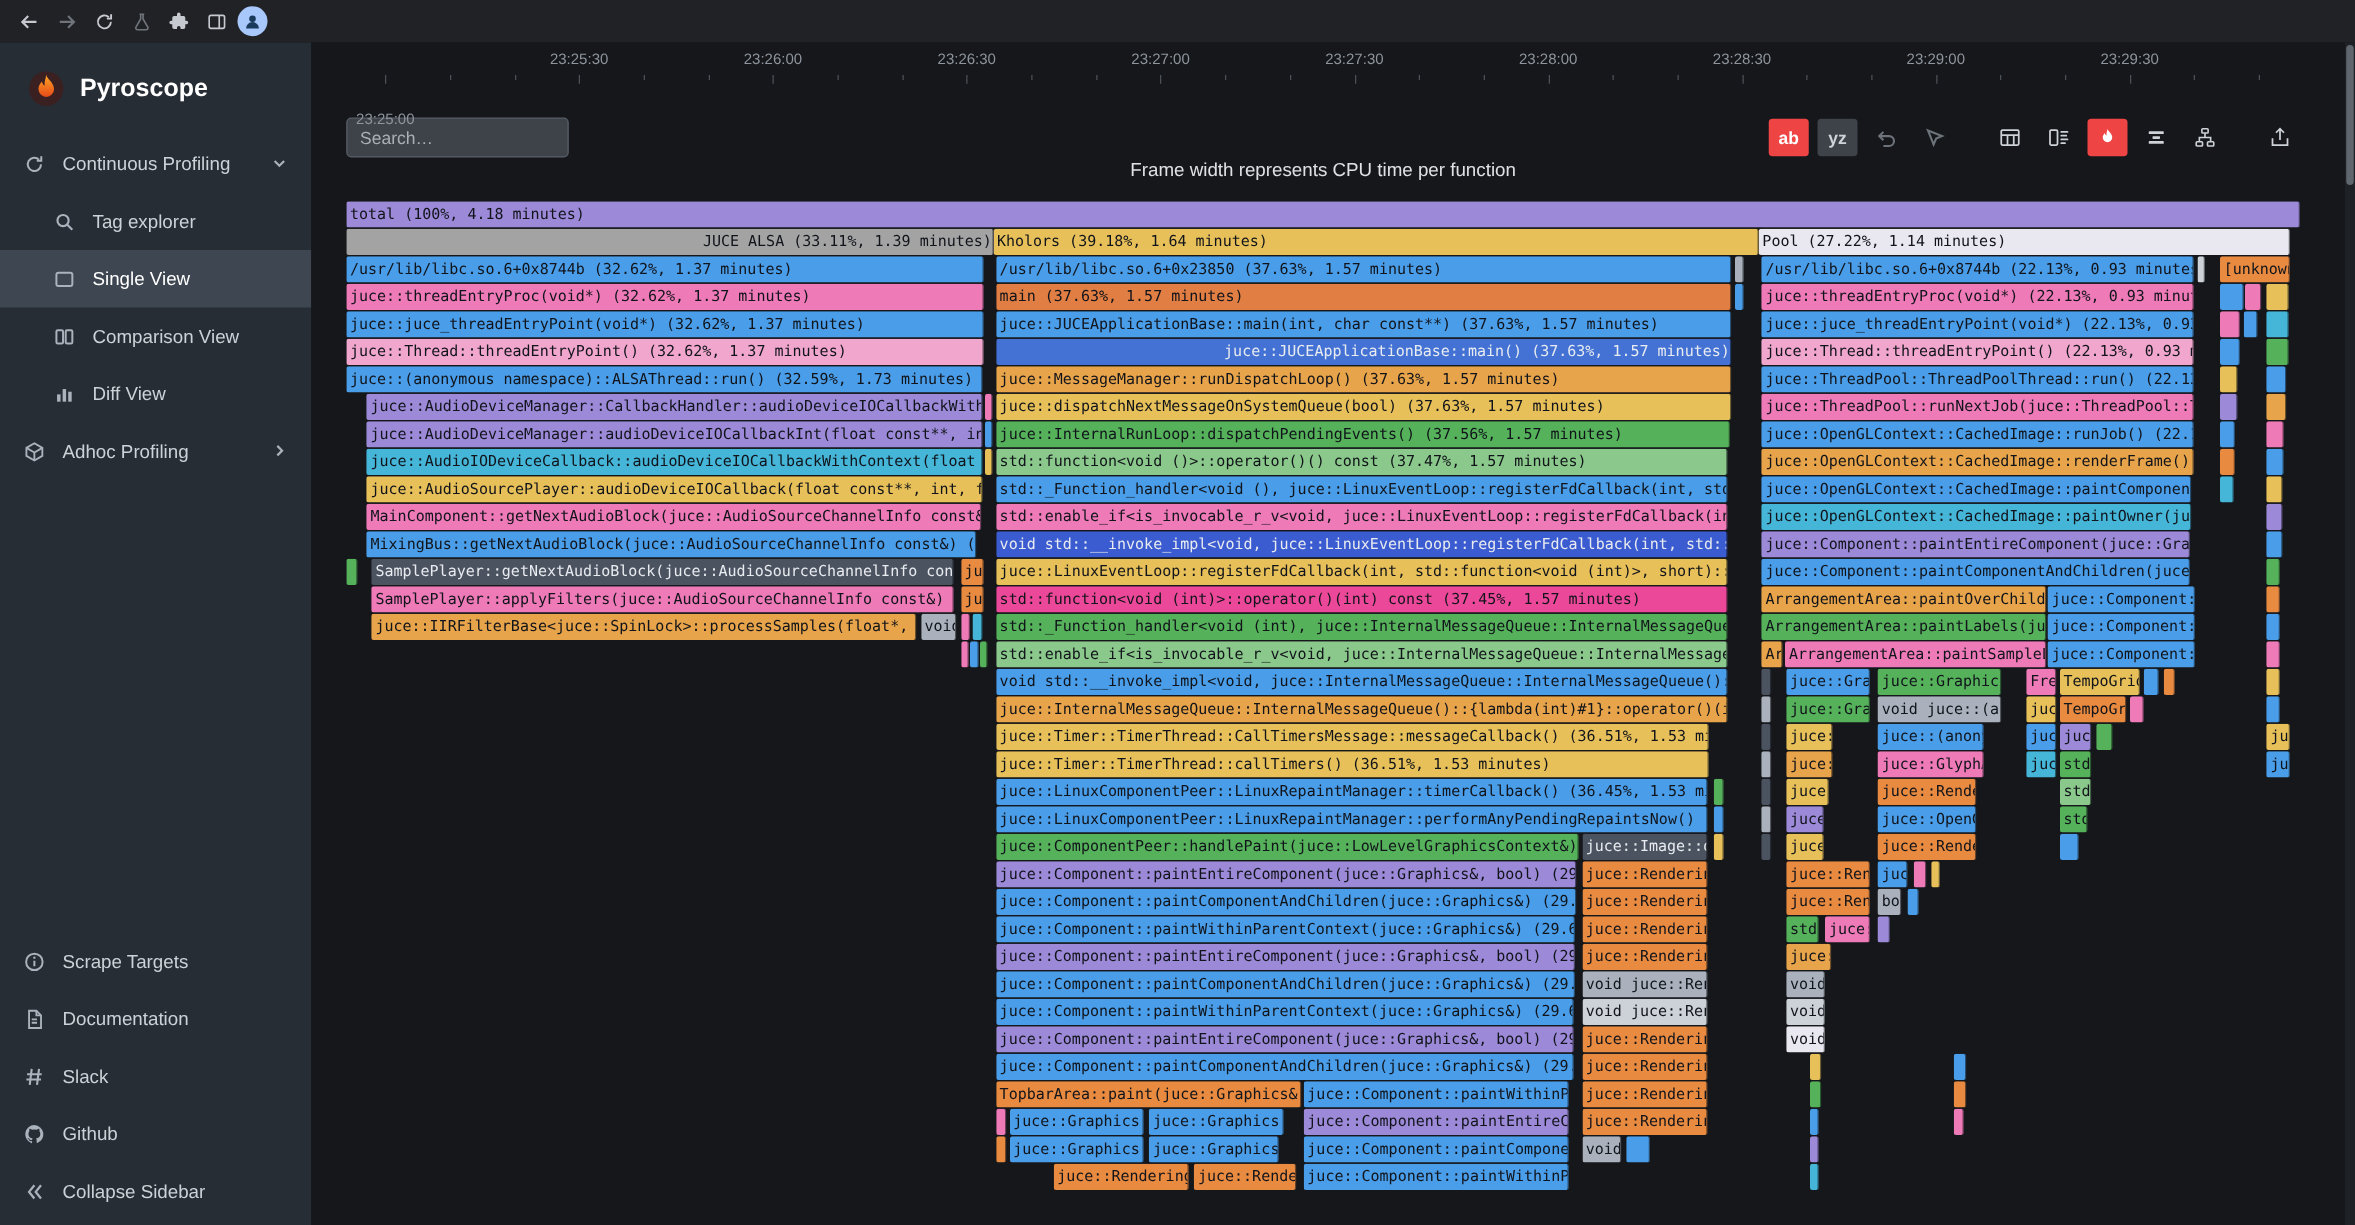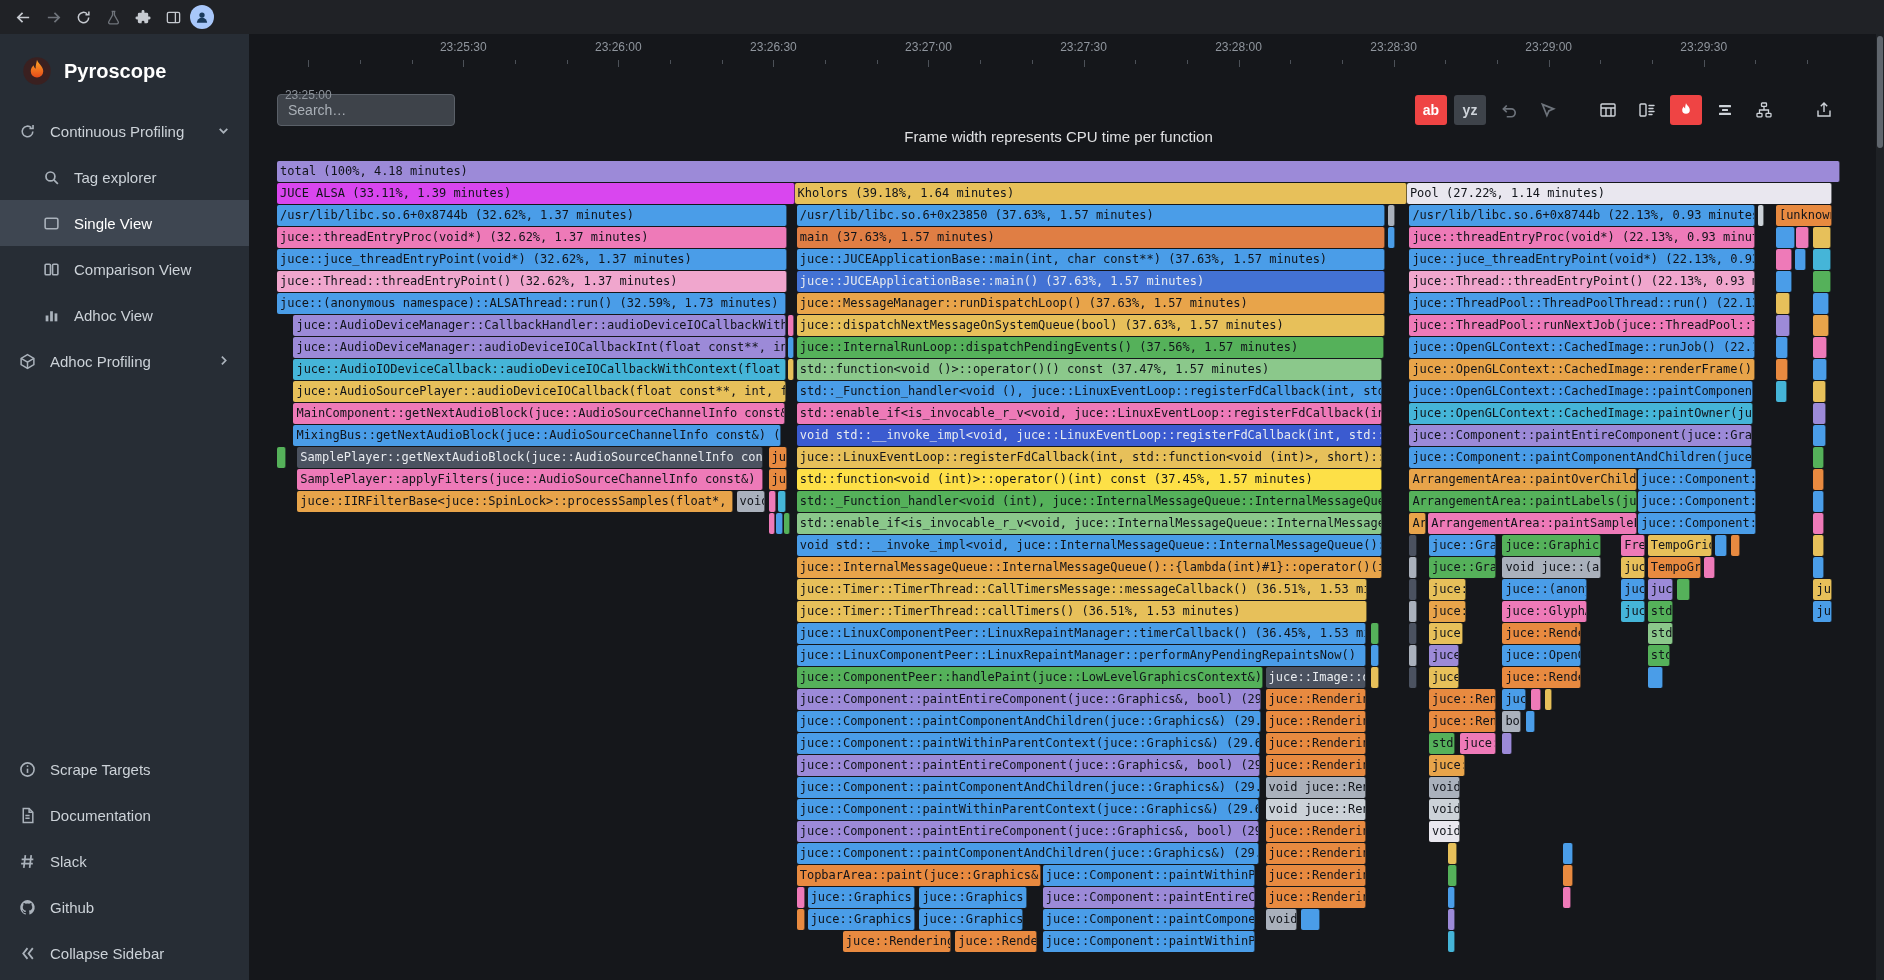--- a/index.html
+++ b/index.html
@@ -169,21 +169,21 @@
           <span>Comparison View</span>
         </div>
         <div class="side-item sub">
           <span class="sicon">
             <svg viewBox="0 0 16 16" fill="currentColor">
               <rect x="2.5" y="8" width="2.6" height="5.5"></rect>
               <rect x="6.7" y="4" width="2.6" height="9.5"></rect>
               <rect x="10.9" y="6" width="2.6" height="7.5"></rect>
             </svg>
           </span>
-          <span>Adhoc View</span>
+          <span>Diff View</span>
         </div>
         <div class="side-item">
           <span class="sicon">
             <svg viewBox="0 0 16 16" fill="none" stroke="currentColor" stroke-width="1.4">
               <path d="M8 1.5 14 5v6L8 14.5 2 11V5z"></path>
               <path d="M2 5l6 3.5L14 5M8 8.5v6"></path>
             </svg>
           </span>
           <span>Adhoc Profiling</span>
           <span class="grow"></span>
@@ -345,21 +345,21 @@
         </div>
     </div>
 
     <div class="hint">Frame width represents CPU time per function</div>
 
     <div class="flame" id="flame">
         <div class="frow">
           <div class="fbar" style="left: 0%; width: 100%; background: rgb(156, 138, 216);">total (100%, 4.18 minutes)</div>
         </div>
         <div class="frow">
-          <div class="fbar" style="left: 0%; width: 33.11%; background: #d946ef;">JUCE ALSA (33.11%, 1.39 minutes)</div>
+          <div class="fbar" style="left: 0%; width: 33.11%; background: #a3a3a3; text-align: right;">JUCE ALSA (33.11%, 1.39 minutes)</div>
           <div class="fbar" style="left: 33.11%; width: 39.18%; background: rgb(231, 192, 90);">Kholors (39.18%, 1.64 minutes)</div>
           <div class="fbar" style="left: 72.29%; width: 27.22%; background: rgb(233, 231, 239);">Pool (27.22%, 1.14 minutes)</div>
         </div>
         <div class="frow">
           <div class="fbar" style="left: 0%; width: 32.62%; background: rgb(74, 157, 232);">/usr/lib/libc.so.6+0x8744b (32.62%, 1.37 minutes)</div>
           <div class="fbar" style="left: 33.25%; width: 37.63%; background: rgb(74, 157, 232);">/usr/lib/libc.so.6+0x23850 (37.63%, 1.57 minutes)</div>
           <div class="fbar" style="left: 71.1%; width: 0.45%; background: rgb(170, 177, 188);"></div>
           <div class="fbar" style="left: 72.45%; width: 22.13%; background: rgb(74, 157, 232);">/usr/lib/libc.so.6+0x8744b (22.13%, 0.93 minutes)</div>
           <div class="fbar" style="left: 94.75%; width: 0.4%; background: rgb(204, 210, 216);"></div>
           <div class="fbar" style="left: 95.9%; width: 3.6%; background: rgb(232, 138, 64);">[unknown] (3.6%, 9.10 seconds)</div>
@@ -376,21 +376,21 @@
         <div class="frow">
           <div class="fbar" style="left: 0%; width: 32.62%; background: rgb(74, 157, 232);">juce::juce_threadEntryPoint(void*) (32.62%, 1.37 minutes)</div>
           <div class="fbar" style="left: 33.25%; width: 37.63%; background: rgb(74, 157, 232);">juce::JUCEApplicationBase::main(int, char const**) (37.63%, 1.57 minutes)</div>
           <div class="fbar" style="left: 72.45%; width: 22.13%; background: rgb(74, 157, 232);">juce::juce_threadEntryPoint(void*) (22.13%, 0.93 minutes)</div>
           <div class="fbar" style="left: 95.9%; width: 1%; background: rgb(238, 122, 184);"></div>
           <div class="fbar" style="left: 97.1%; width: 0.7%; background: rgb(74, 157, 232);"></div>
           <div class="fbar" style="left: 98.3%; width: 1.1%; background: rgb(69, 181, 216);"></div>
         </div>
         <div class="frow">
           <div class="fbar" style="left: 0%; width: 32.62%; background: rgb(240, 166, 205);">juce::Thread::threadEntryPoint() (32.62%, 1.37 minutes)</div>
-          <div class="fbar lt" style="left: 33.25%; width: 37.63%; background: rgb(67, 114, 212);">juce::JUCEApplicationBase::main() (37.63%, 1.57 minutes)</div>
+          <div class="fbar lt" style="left: 33.25%; width: 37.63%; background: rgb(67, 114, 212); text-align: right;">juce::JUCEApplicationBase::main() (37.63%, 1.57 minutes)</div>
           <div class="fbar" style="left: 72.45%; width: 22.13%; background: rgb(240, 166, 205);">juce::Thread::threadEntryPoint() (22.13%, 0.93 minutes)</div>
           <div class="fbar" style="left: 95.9%; width: 1%; background: rgb(74, 157, 232);"></div>
           <div class="fbar" style="left: 98.3%; width: 1.1%; background: rgb(85, 177, 90);"></div>
         </div>
         <div class="frow">
           <div class="fbar" style="left: 0%; width: 32.59%; background: rgb(74, 157, 232);">juce::(anonymous namespace)::ALSAThread::run() (32.59%, 1.73 minutes)</div>
           <div class="fbar" style="left: 33.25%; width: 37.63%; background: rgb(232, 164, 74);">juce::MessageManager::runDispatchLoop() (37.63%, 1.57 minutes)</div>
           <div class="fbar" style="left: 72.45%; width: 22.13%; background: rgb(74, 157, 232);">juce::ThreadPool::ThreadPoolThread::run() (22.13%, 0.93 minutes)</div>
           <div class="fbar" style="left: 95.9%; width: 0.9%; background: rgb(231, 192, 90);"></div>
           <div class="fbar" style="left: 98.3%; width: 1%; background: rgb(74, 157, 232);"></div>
@@ -442,21 +442,21 @@
           <div class="fbar" style="left: 0%; width: 0.55%; background: rgb(85, 177, 90);"></div>
           <div class="fbar lt" style="left: 1.3%; width: 29.8%; background: rgb(75, 82, 96);">SamplePlayer::getNextAudioBlock(juce::AudioSourceChannelInfo const&amp;) (30.6%, 1.28 minutes)</div>
           <div class="fbar" style="left: 31.45%; width: 1.15%; background: rgb(232, 138, 64);">juce</div>
           <div class="fbar" style="left: 33.25%; width: 37.45%; background: rgb(231, 192, 90);">juce::LinuxEventLoop::registerFdCallback(int, std::function&lt;void (int)&gt;, short)::{lambda()#1}::operator()() const (37.45%, 1.57 minutes)</div>
           <div class="fbar" style="left: 72.45%; width: 21.95%; background: rgb(74, 157, 232);">juce::Component::paintComponentAndChildren(juce::Graphics&amp;) (21.95%, 0.92 minutes)</div>
           <div class="fbar" style="left: 98.3%; width: 0.7%; background: rgb(85, 177, 90);"></div>
         </div>
         <div class="frow">
           <div class="fbar" style="left: 1.3%; width: 29.8%; background: rgb(238, 122, 184);">SamplePlayer::applyFilters(juce::AudioSourceChannelInfo const&amp;) (29.9%, 1.25 minutes)</div>
           <div class="fbar" style="left: 31.45%; width: 1.15%; background: rgb(232, 138, 64);">juce</div>
-          <div class="fbar" style="left: 33.25%; width: 37.45%; background: #fde047;">std::function&lt;void (int)&gt;::operator()(int) const (37.45%, 1.57 minutes)</div>
+          <div class="fbar" style="left: 33.25%; width: 37.45%; background: #ec4899;">std::function&lt;void (int)&gt;::operator()(int) const (37.45%, 1.57 minutes)</div>
           <div class="fbar" style="left: 72.45%; width: 14.57%; background: rgb(232, 164, 74);">ArrangementArea::paintOverChildren(juce::Graphics&amp;) (14.57%, 36.60 seconds)</div>
           <div class="fbar" style="left: 87.1%; width: 7.5%; background: rgb(74, 157, 232);">juce::Component::paintEntireComponent(juce::Graphics&amp;, bool) (7.5%, 18.80 seconds)</div>
           <div class="fbar" style="left: 98.3%; width: 0.7%; background: rgb(232, 138, 64);"></div>
         </div>
         <div class="frow">
           <div class="fbar" style="left: 1.3%; width: 27.9%; background: rgb(232, 164, 74);">juce::IIRFilterBase&lt;juce::SpinLock&gt;::processSamples(float*, int) (27.9%, 1.17 minutes)</div>
           <div class="fbar" style="left: 29.4%; width: 1.8%; background: rgb(170, 177, 188);">void</div>
           <div class="fbar" style="left: 31.45%; width: 0.5%; background: rgb(238, 122, 184);"></div>
           <div class="fbar" style="left: 32.05%; width: 0.5%; background: rgb(69, 181, 216);"></div>
           <div class="fbar" style="left: 33.25%; width: 37.45%; background: rgb(85, 177, 90);">std::_Function_handler&lt;void (int), juce::InternalMessageQueue::InternalMessageQueue()::{lambda(int)#1}&gt;::_M_invoke(std::_Any_data const&amp;, int&amp;&amp;) (37.45%, 1.57 minutes)</div>

